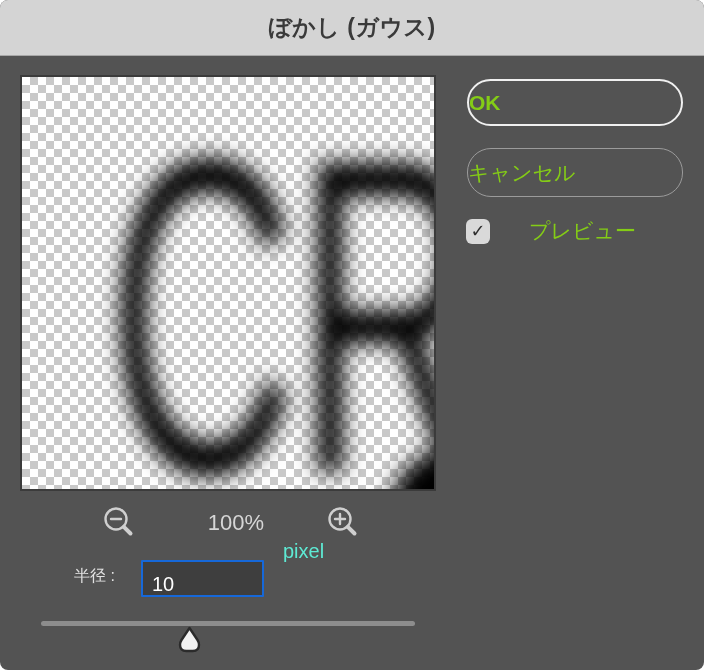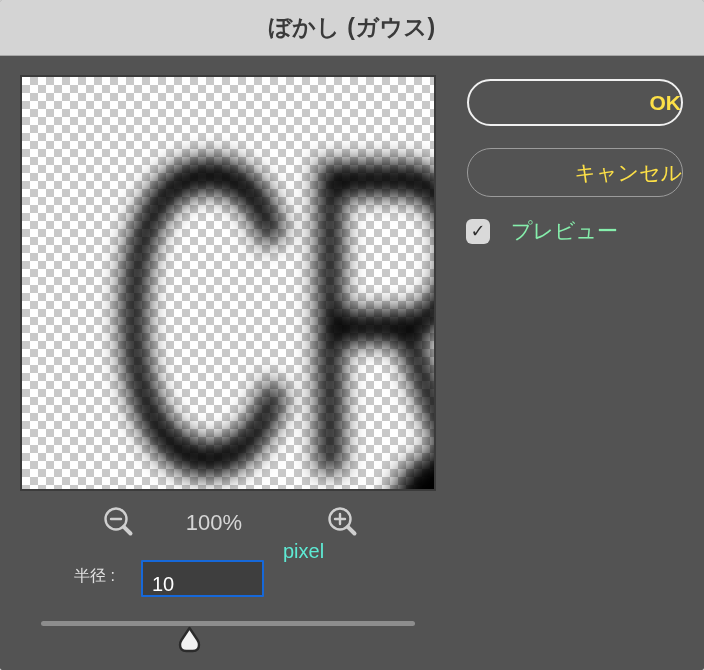--- a/index.html
+++ b/index.html
@@ -5,21 +5,21 @@
   html,body{
     margin:0; padding:0;
     background:#ffffff;
     font-family:"Liberation Sans","DejaVu Sans",sans-serif;
     -webkit-font-smoothing:antialiased;
   }
   .dialog{
     position:relative;
     width:704px; height:670px;
     background:#535353;
-    border-radius:2px;
+    border-radius:8px;
     overflow:hidden;
   }
   
   .titlebar{
     position:absolute; left:0; top:0; width:704px; height:55px;
     background:#d4d4d4;
     border-bottom:1px solid #a8a8a8;
     display:flex; align-items:center; justify-content:center;
   }
   .titlebar .title{
@@ -39,22 +39,22 @@
     background-size:16px 16px;
     background-position:0 0,8px 8px;
   }
   .preview-frame svg{ display:block; width:100%; height:100%; }
   
   .btn{
     position:absolute; left:467px; width:216px;
     box-sizing:border-box;
     border-radius:24px;
     background:transparent;
-    color:#fde047;
-    display:flex; align-items:center; justify-content:flex-end;
+    color:#84cc16;
+    display:flex; align-items:center; justify-content:flex-start;
     font-size:21px;
     cursor:pointer;
     user-select:none;
   }
   .btn-ok{
     top:79px; height:47px;
     border:2px solid #f0f0f0;
     font-weight:bold;
   }
   .btn-cancel{
@@ -67,34 +67,34 @@
   }
   .checkbox{
     width:24px; height:25px;
     border-radius:6px;
     background:#d9d9d9;
     display:flex; align-items:center; justify-content:center;
     color:#2e2e2e; font-size:18px; font-weight:bold;
     cursor:pointer;
   }
   .checkbox-label{
-    margin-left:21px;
-    color:#86efac; font-size:21px;
+    margin-left:39px;
+    color:#84cc16; font-size:21px;
   }
   
   .zoom-btn{
     position:absolute; top:505px;
     width:40px; height:42px;
     display:flex; align-items:flex-start; justify-content:flex-start;
     cursor:pointer; background:transparent; border:none; padding:0;
   }
   .zoom-out-btn{ left:102px; }
   .zoom-in-btn{ left:326px; }
   .zoom-level{
-    position:absolute; left:164px; top:510px; width:100px;
+    position:absolute; left:186px; top:510px; width:100px;
     text-align:center;
     color:#d6d6d6; font-size:22px;
   }
   
   .radius-label{
     position:absolute; left:74px; top:566px;
     color:#e2e2e2; font-size:16px;
   }
   .radius-input{
     position:absolute; left:141px; top:560px;

